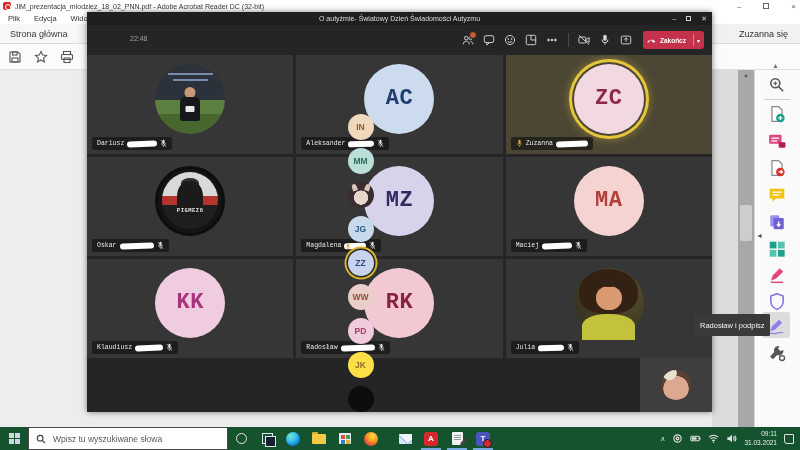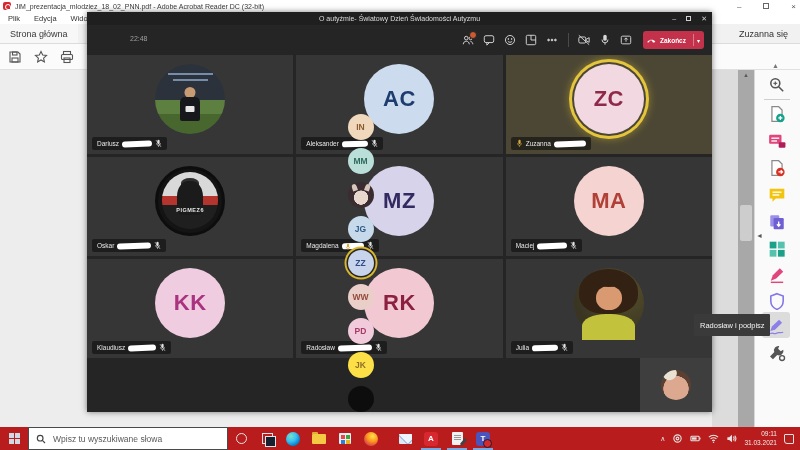--- a/index.html
+++ b/index.html
@@ -48,21 +48,21 @@
   .t-act.badge { position:relative; }
   .t-act.badge::after { content:""; position:absolute; top:1px; right:2px; width:6px; height:6px; border-radius:50%; background:#cc5a31; border:1px solid #252525; }
   .t-divider { width:1px; height:14px; background:#4a4a4a; margin:0 5px; }
   .leave-btn { height:18px; margin-left:6px; background:#c4314b; border-radius:3px; display:flex; align-items:center; padding:0 4px; color:#fff; }
   .leave-btn .lbl { font-size:6.5px; font-weight:bold; margin:0 4px; }
   .leave-btn .sep { width:1px; height:12px; background:rgba(255,255,255,.35); margin:0 3px; }
   .leave-btn svg { width:9px; height:9px; fill:#fff; }
   .leave-btn .chev { font-size:6px; }
 
   .t-grid { position:absolute; left:0; top:43px; width:100%; height:303px; display:grid; grid-template-columns:1fr 1fr 1fr; grid-template-rows:1fr 1fr 1fr; gap:3px; background:#252525; }
-  .tile { position:relative; background:#363636; overflow:hidden; }
+  .tile { position:relative; background:#363636; overflow:hidden;font-family:Liberation Mono, monospace; }
   .tile--active { background:#4c4734; }
   .av { position:absolute; left:50%; top:44%; transform:translate(-50%,-50%); width:70px; height:70px; border-radius:50%; display:flex; align-items:center; justify-content:center; font-size:22px; font-weight:bold; letter-spacing:.5px; }
   .ringed { box-shadow:0 0 0 2px #4c4734, 0 0 0 5px #e5c53c, 0 0 8px 5px rgba(229,197,60,.45); }
   .nlabel { position:absolute; left:5px; bottom:4px; background:rgba(18,18,18,.68); border-radius:2px; padding:2px 5px; display:flex; align-items:center; gap:3px; font-size:6.5px; color:#e8e8e8; white-space:nowrap; }
   .redact { display:inline-block; height:6px; background:#fff; border-radius:3px; transform:rotate(-2deg); }
   .mic { width:7px; height:9px; color:#e0e0e0; flex:0 0 auto; }
   .mic svg { width:100%; height:100%; stroke:currentColor; stroke-width:1.2; fill:none; }
   .mic.gold { color:#d9a93c; }
 
   
@@ -90,21 +90,21 @@
   .sav .mic { position:absolute; top:-7px; left:-3px; width:6px; height:8px; }
   .sav-char { background:radial-gradient(circle at 50% 60%,#e8d5cc 0 34%,#3a2c31 36%); }
   .sav-char::before, .sav-char::after { content:""; position:absolute; top:2px; width:5px; height:7px; background:#d8c5bc; border-radius:50% 50% 0 0; }
   .sav-char::before { left:4px; transform:rotate(-18deg); }
   .sav-char::after { right:4px; transform:rotate(18deg); }
   .own-panel { position:absolute; right:0; top:0; width:72px; height:54px; background:#3e3e3e; display:flex; align-items:center; justify-content:center; }
   .own-av { width:30px; height:30px; border-radius:50%; background:radial-gradient(circle at 50% 62%,#dca890 0 52%,#5a4032 54%); position:relative; overflow:hidden; }
   .own-av::before { content:""; position:absolute; left:2px; top:-2px; width:14px; height:12px; background:#e9e2d2; border-radius:50%; transform:rotate(-25deg); }
 
   
-  .taskbar { left:0; top:427px; width:800px; height:23px; background:#b91c1c; z-index:10; display:flex; align-items:center; }
+  .taskbar { left:0; top:427px; width:800px; height:23px; background:#14532d; z-index:10; display:flex; align-items:center; }
   .start { width:28px; height:100%; display:flex; align-items:center; justify-content:center; }
   .win-logo { width:11px; height:11px; display:grid; grid-template-columns:1fr 1fr; gap:1px; }
   .win-logo span { background:#cfd8e3; }
   .tb-search { width:200px; height:23px; background:#ffffff; border:1px solid #4a4a4a; display:flex; align-items:center; position:relative; }
   .tb-search svg { width:10px; height:10px; stroke:#444; fill:none; stroke-width:1.4; margin:0 7px; }
   .tb-search input { border:none; outline:none; width:160px; font-size:8.5px; color:#444; font-family:inherit; background:transparent; }
   .tb-search input::placeholder { color:#5a5a5a; }
   .tb-ic { width:26px; height:23px; display:flex; align-items:center; justify-content:center; position:relative; }
   .tb-ic.active::after { content:""; position:absolute; bottom:0; left:3px; right:3px; height:2px; background:#76a9e0; }
   .cortana { width:11px; height:11px; border:1.5px solid #e8e8e8; border-radius:50%; }

